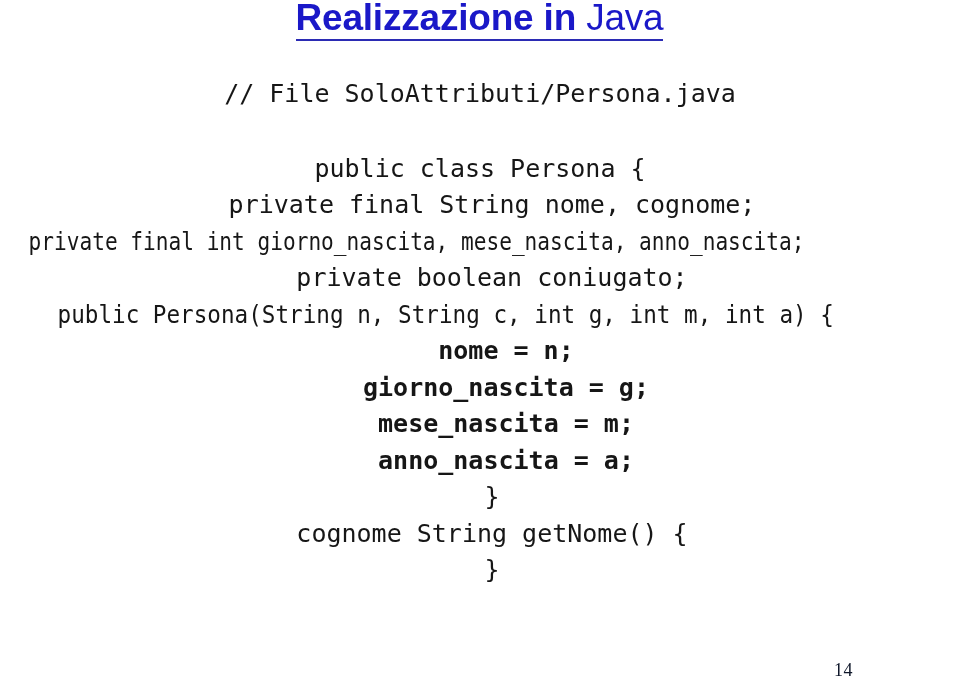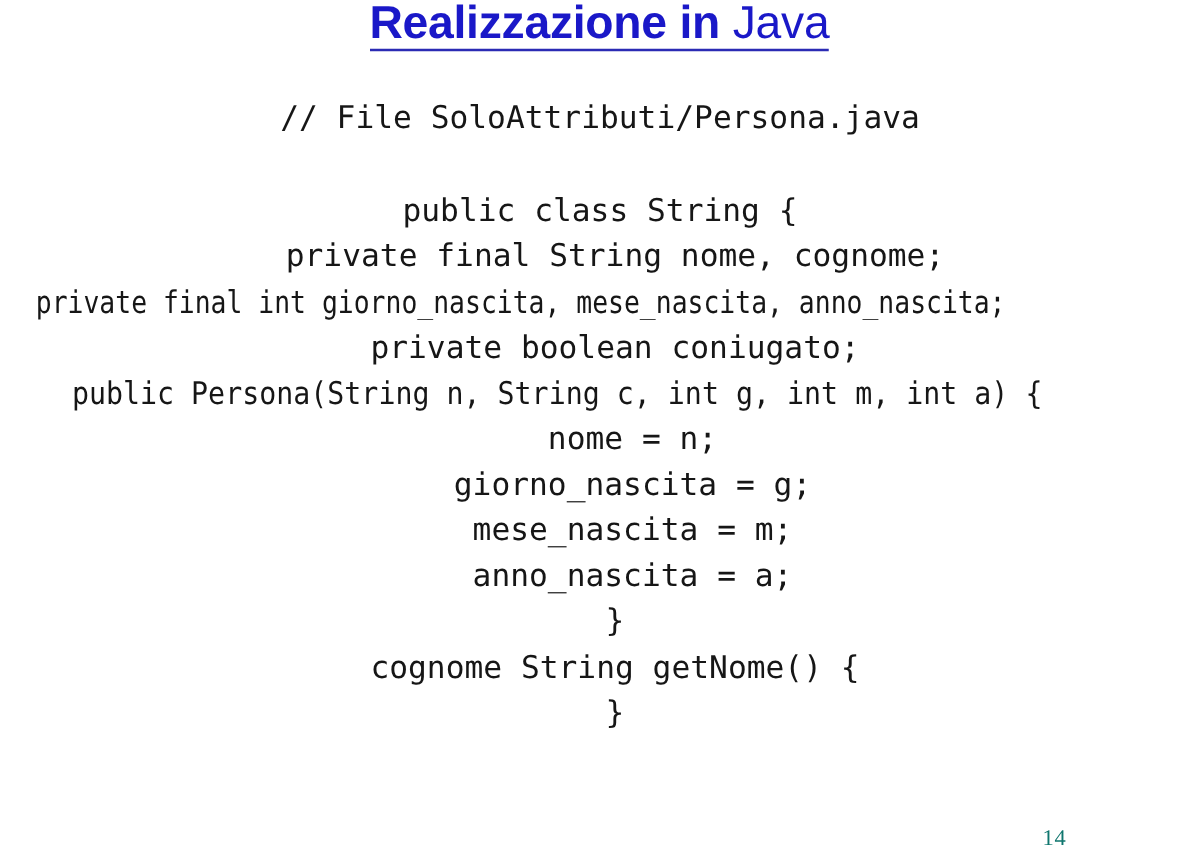--- a/index.html
+++ b/index.html
@@ -72,51 +72,51 @@
     transform-origin: left center;
     display: block;
   }
   
   .code-gap {
     height: 38px;
   }
   
   .ind-0 { padding-left: 0px; }
   .ind-1 { padding-left: 24px; }
-  .ind-2 { padding-left: 52px; }
+  .ind-2 { padding-left: 52px; font-weight: bold; }
 
   
   .squeeze-a { transform: scaleX(0.845); }
   .squeeze-b { transform: scaleX(0.905); }
 
   
   #page-number {
     position: absolute;
     right: 17px;
     bottom: 9px;
     font-family: "Liberation Serif", "DejaVu Serif", serif;
     font-size: 18px;
-    color: #0f766e;
+    color: #0f172a;
     letter-spacing: 0.5px;
   }
 </style>
 </head>
 <body>
 
 <div id="slide" style="background: rgb(255, 255, 255);">
 
   <div class="title-wrap">
     <span class="title-inner" style="color: rgb(26, 24, 200); border-bottom-color: rgb(43, 43, 180);"><span class="title-strong">Realizzazione in </span><span class="title-light">Java</span></span>
   </div>
 
   <div id="code" style="color: rgb(22, 22, 22);">
     <div class="code-line ind-0">// File SoloAttributi/Persona.java</div>
     <div class="code-gap"></div>
     <div id="code-lines">
-        <div class="code-line ind-0">public class String {</div>
+        <div class="code-line ind-0">public class Persona {</div>
         <div class="code-line ind-1">private final String nome, cognome;</div>
         <div class="code-line ind-1 squeeze-a">private final int giorno_nascita, mese_nascita, anno_nascita;</div>
         <div class="code-line ind-1">private boolean coniugato;</div>
         <div class="code-line ind-1 squeeze-b">public Persona(String n, String c, int g, int m, int a) {</div>
         <div class="code-line ind-2">nome = n;</div>
         <div class="code-line ind-2">giorno_nascita = g;</div>
         <div class="code-line ind-2">mese_nascita = m;</div>
         <div class="code-line ind-2">anno_nascita = a;</div>
         <div class="code-line ind-1">}</div>
         <div class="code-line ind-1">cognome String getNome() {</div>

